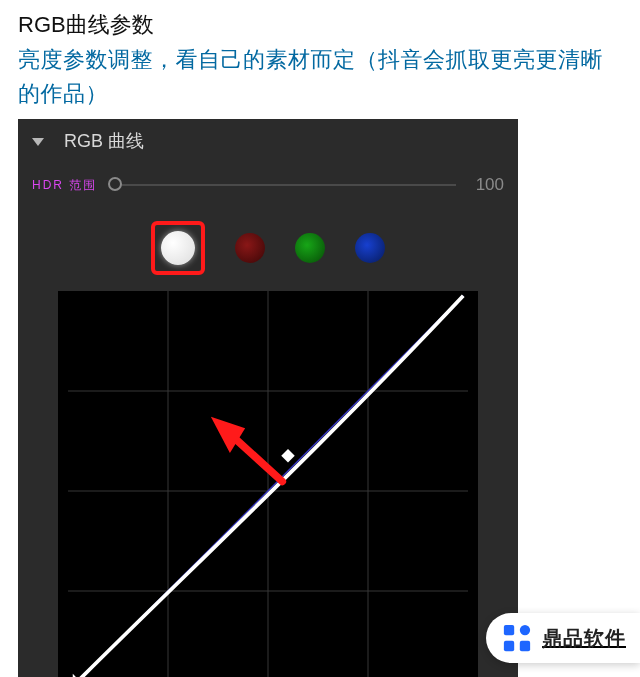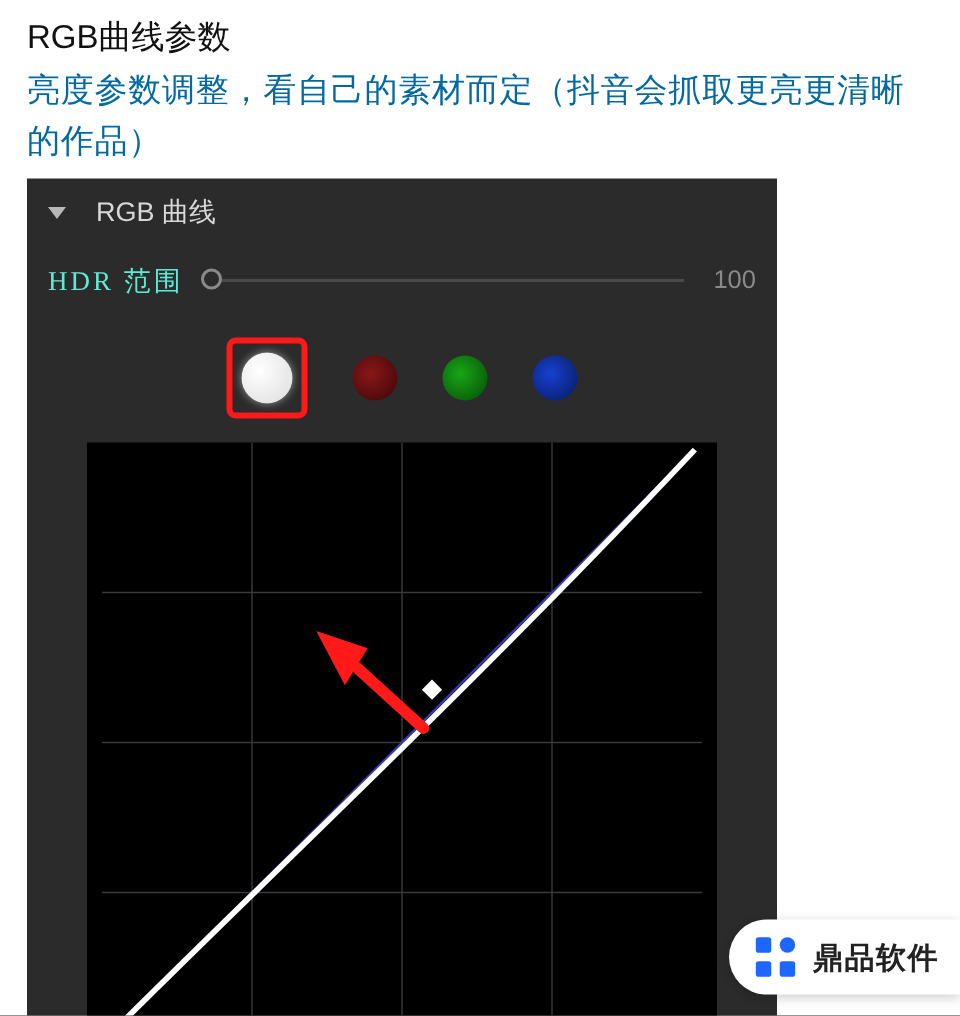--- a/index.html
+++ b/index.html
@@ -50,24 +50,23 @@
     transform: rotate(0deg);
     margin-top: 2px;
   }
   .hdr-row {
     display: flex;
     align-items: center;
     margin-top: 22px;
     gap: 18px;
   }
   .hdr-label {
-    color: #5eead4;
-    font-size: 18px;
+    color: #d946ef;
+    font-size: 12px;
     letter-spacing: 2px;
-    font-family: Liberation Serif, serif;
   }
   .slider {
     flex: 1;
     height: 16px;
     position: relative;
   }
   .slider-track {
     position: absolute;
     top: 7px; left: 0; right: 0;
     height: 2px;
@@ -126,20 +125,21 @@
     right: 0;
     bottom: 14px;
     background: #fff;
     border-radius: 28px 0 0 28px;
     height: 50px;
     display: flex;
     align-items: center;
     gap: 10px;
     padding: 0 14px 0 16px;
     box-shadow: 0 2px 8px rgba(0,0,0,0.2);
+    text-decoration: underline;
   }
   .watermark-text {
     font-size: 20px;
     font-weight: 700;
     color: #222;
     letter-spacing: 1px;
   }
   .wm-logo { width: 30px; height: 30px; }
 </style>
 </head>

